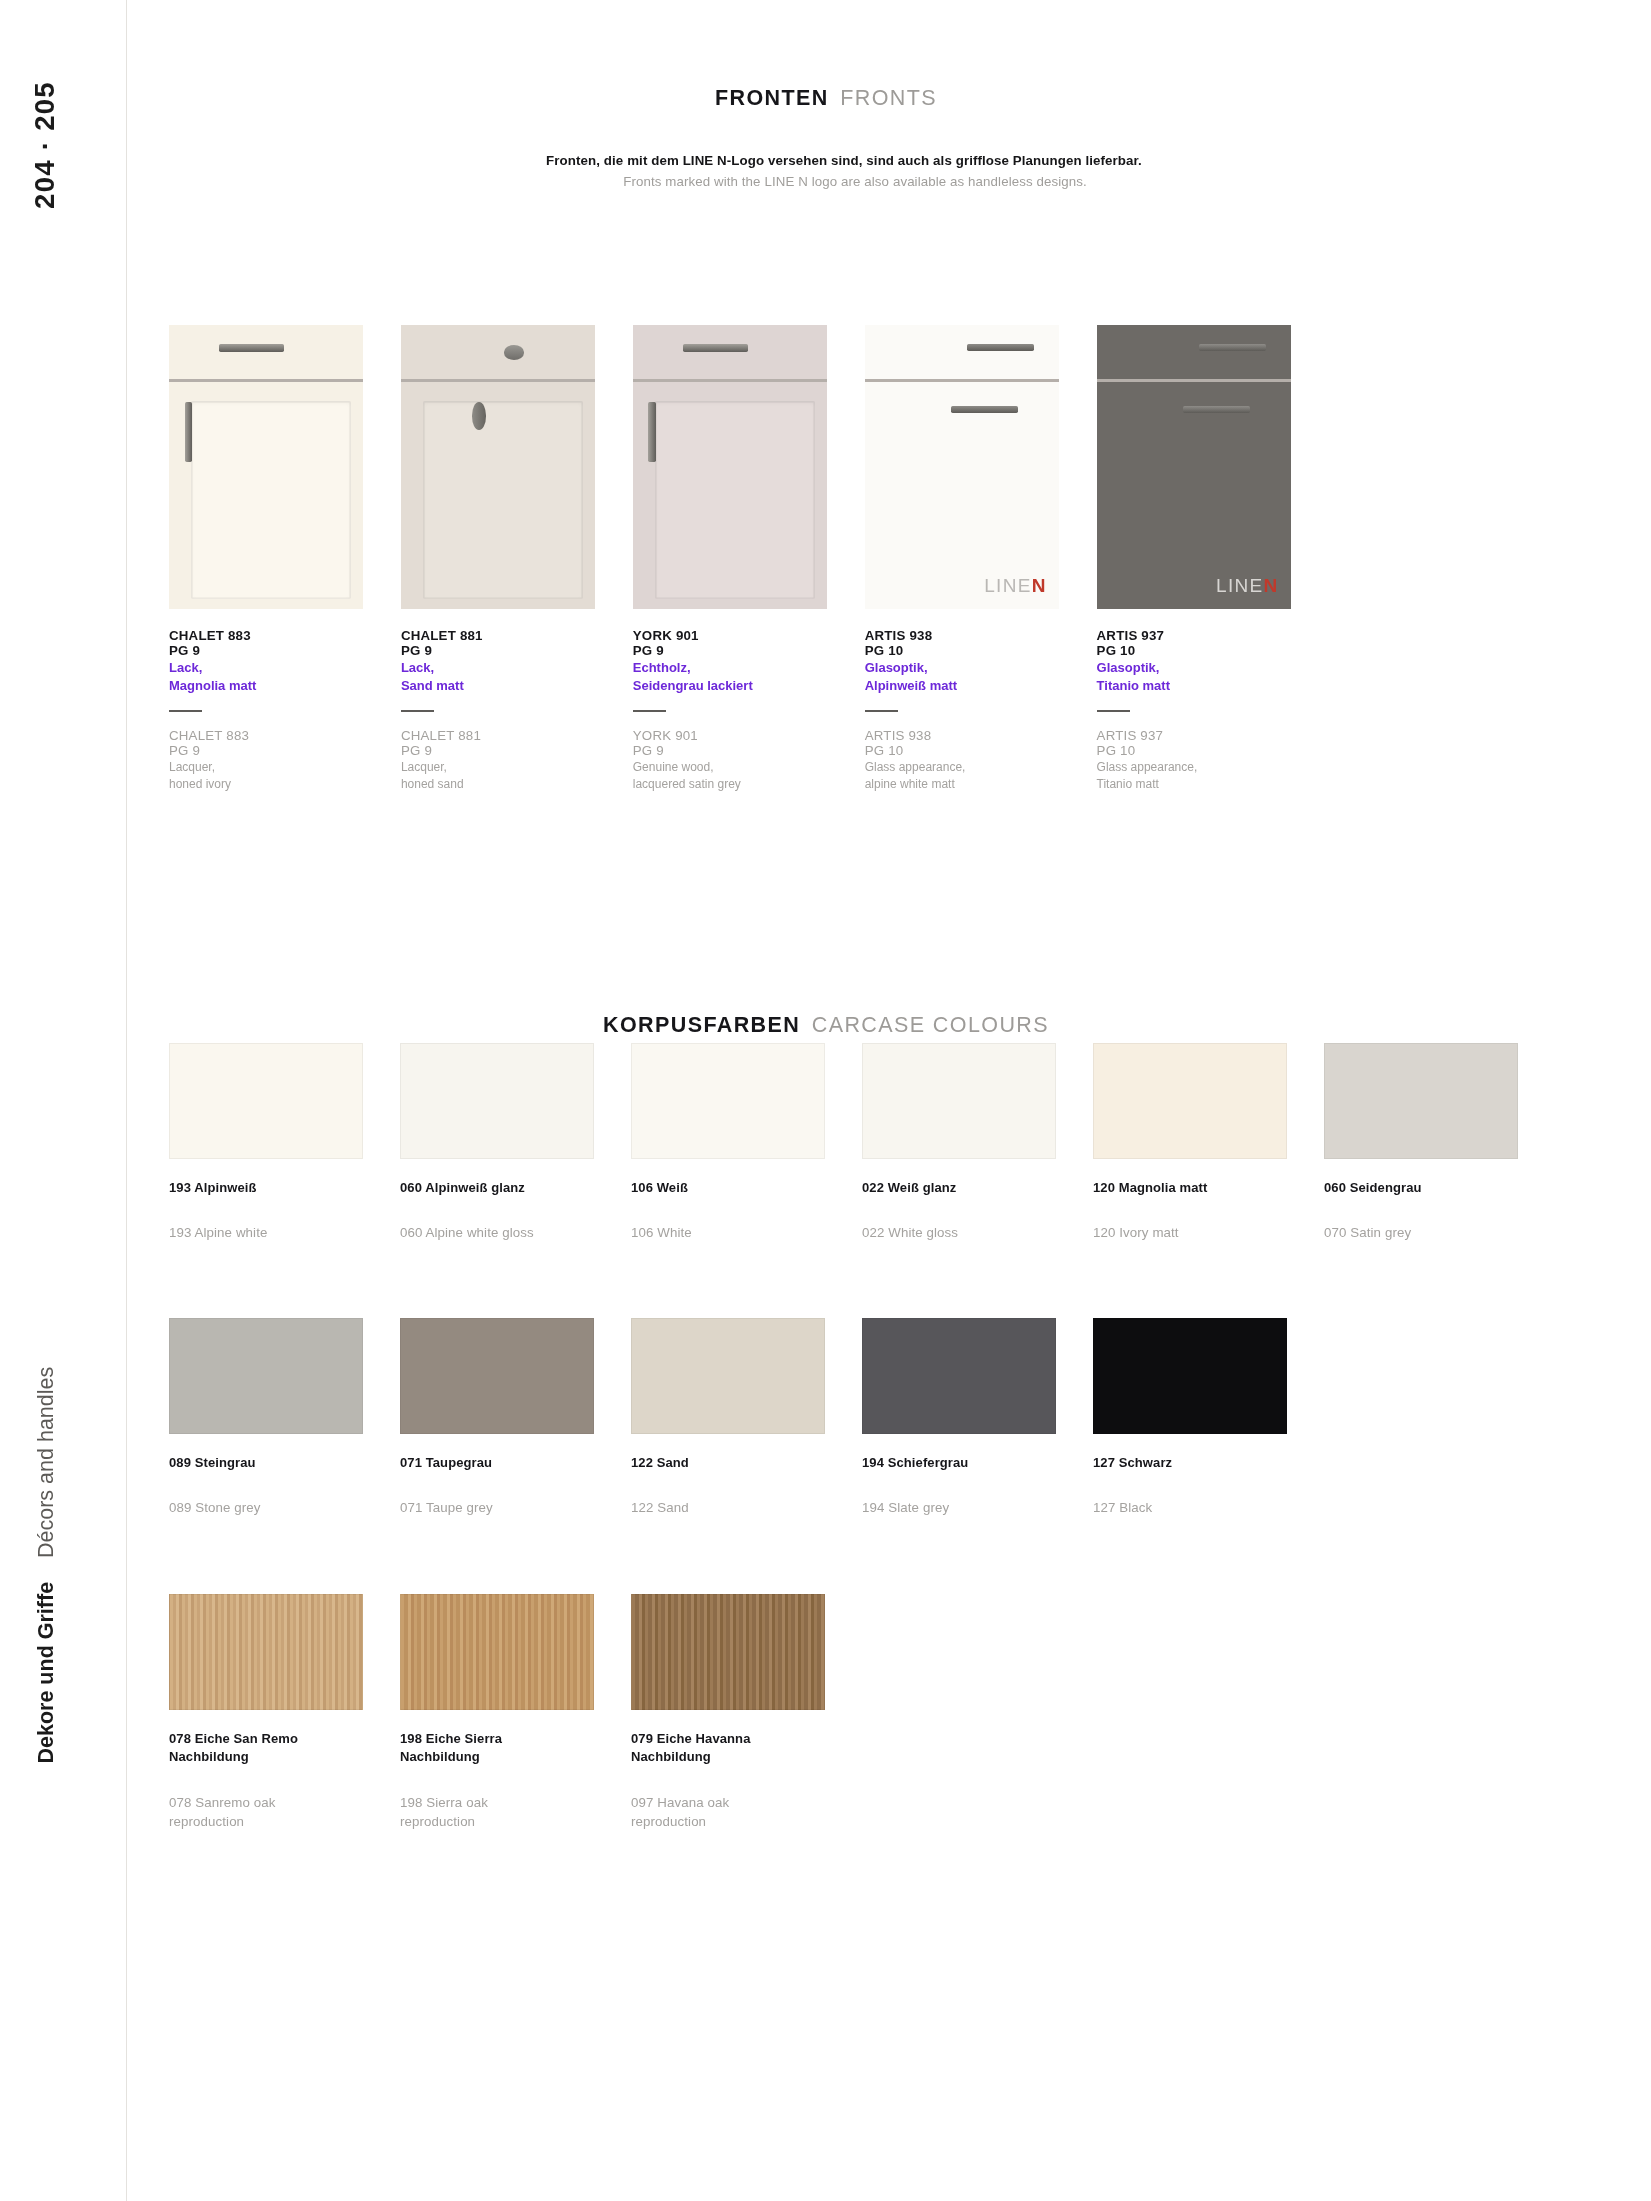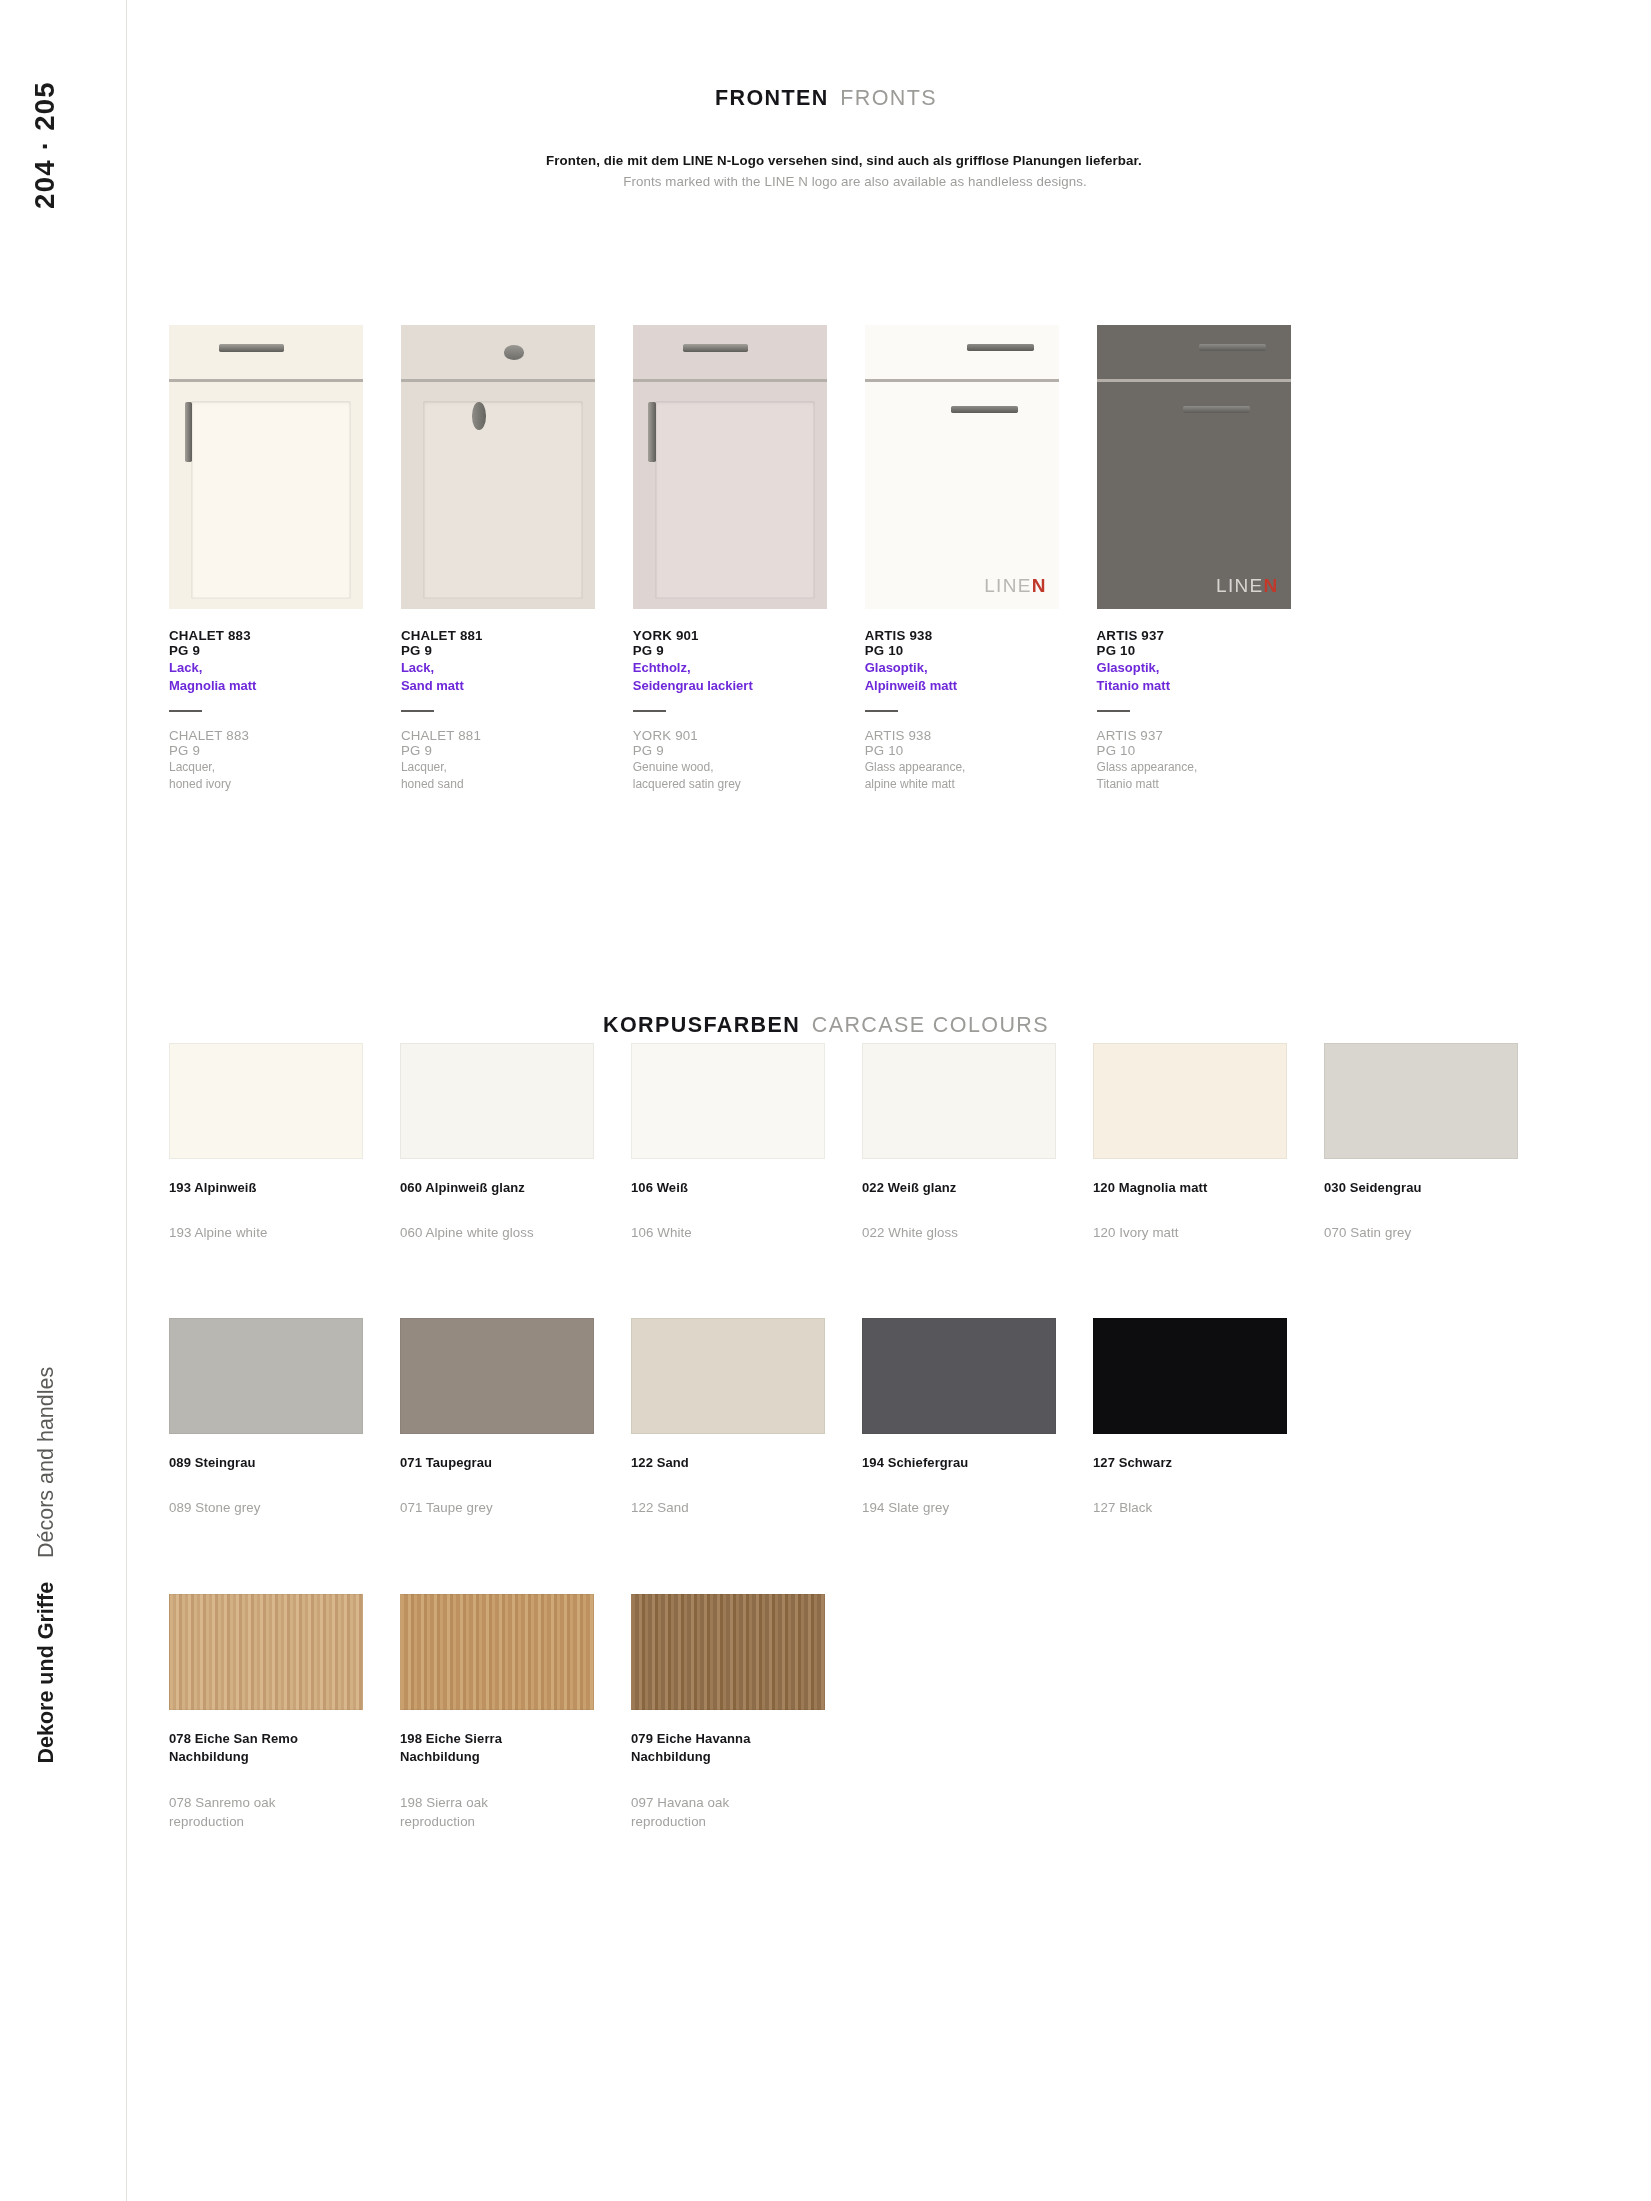--- a/index.html
+++ b/index.html
@@ -464,21 +464,21 @@
           <div class="sw-de">
             <div>120 Magnolia matt</div>
           </div>
           <div class="sw-en">
             <div>120 Ivory matt</div>
           </div>
         </div>
         <div class="sw-cell">
           <div class="sw-chip" style="background: rgb(217, 213, 207);"></div>
           <div class="sw-de">
-            <div>030 Seidengrau</div>
+            <div>060 Seidengrau</div>
           </div>
           <div class="sw-en">
             <div>070 Satin grey</div>
           </div>
         </div>
       </div>
       <div class="sw-row" style="position: absolute; top: 275px; left: 0px;">
         <div class="sw-cell">
           <div class="sw-chip" style="background: rgb(185, 183, 177);"></div>
           <div class="sw-de">

